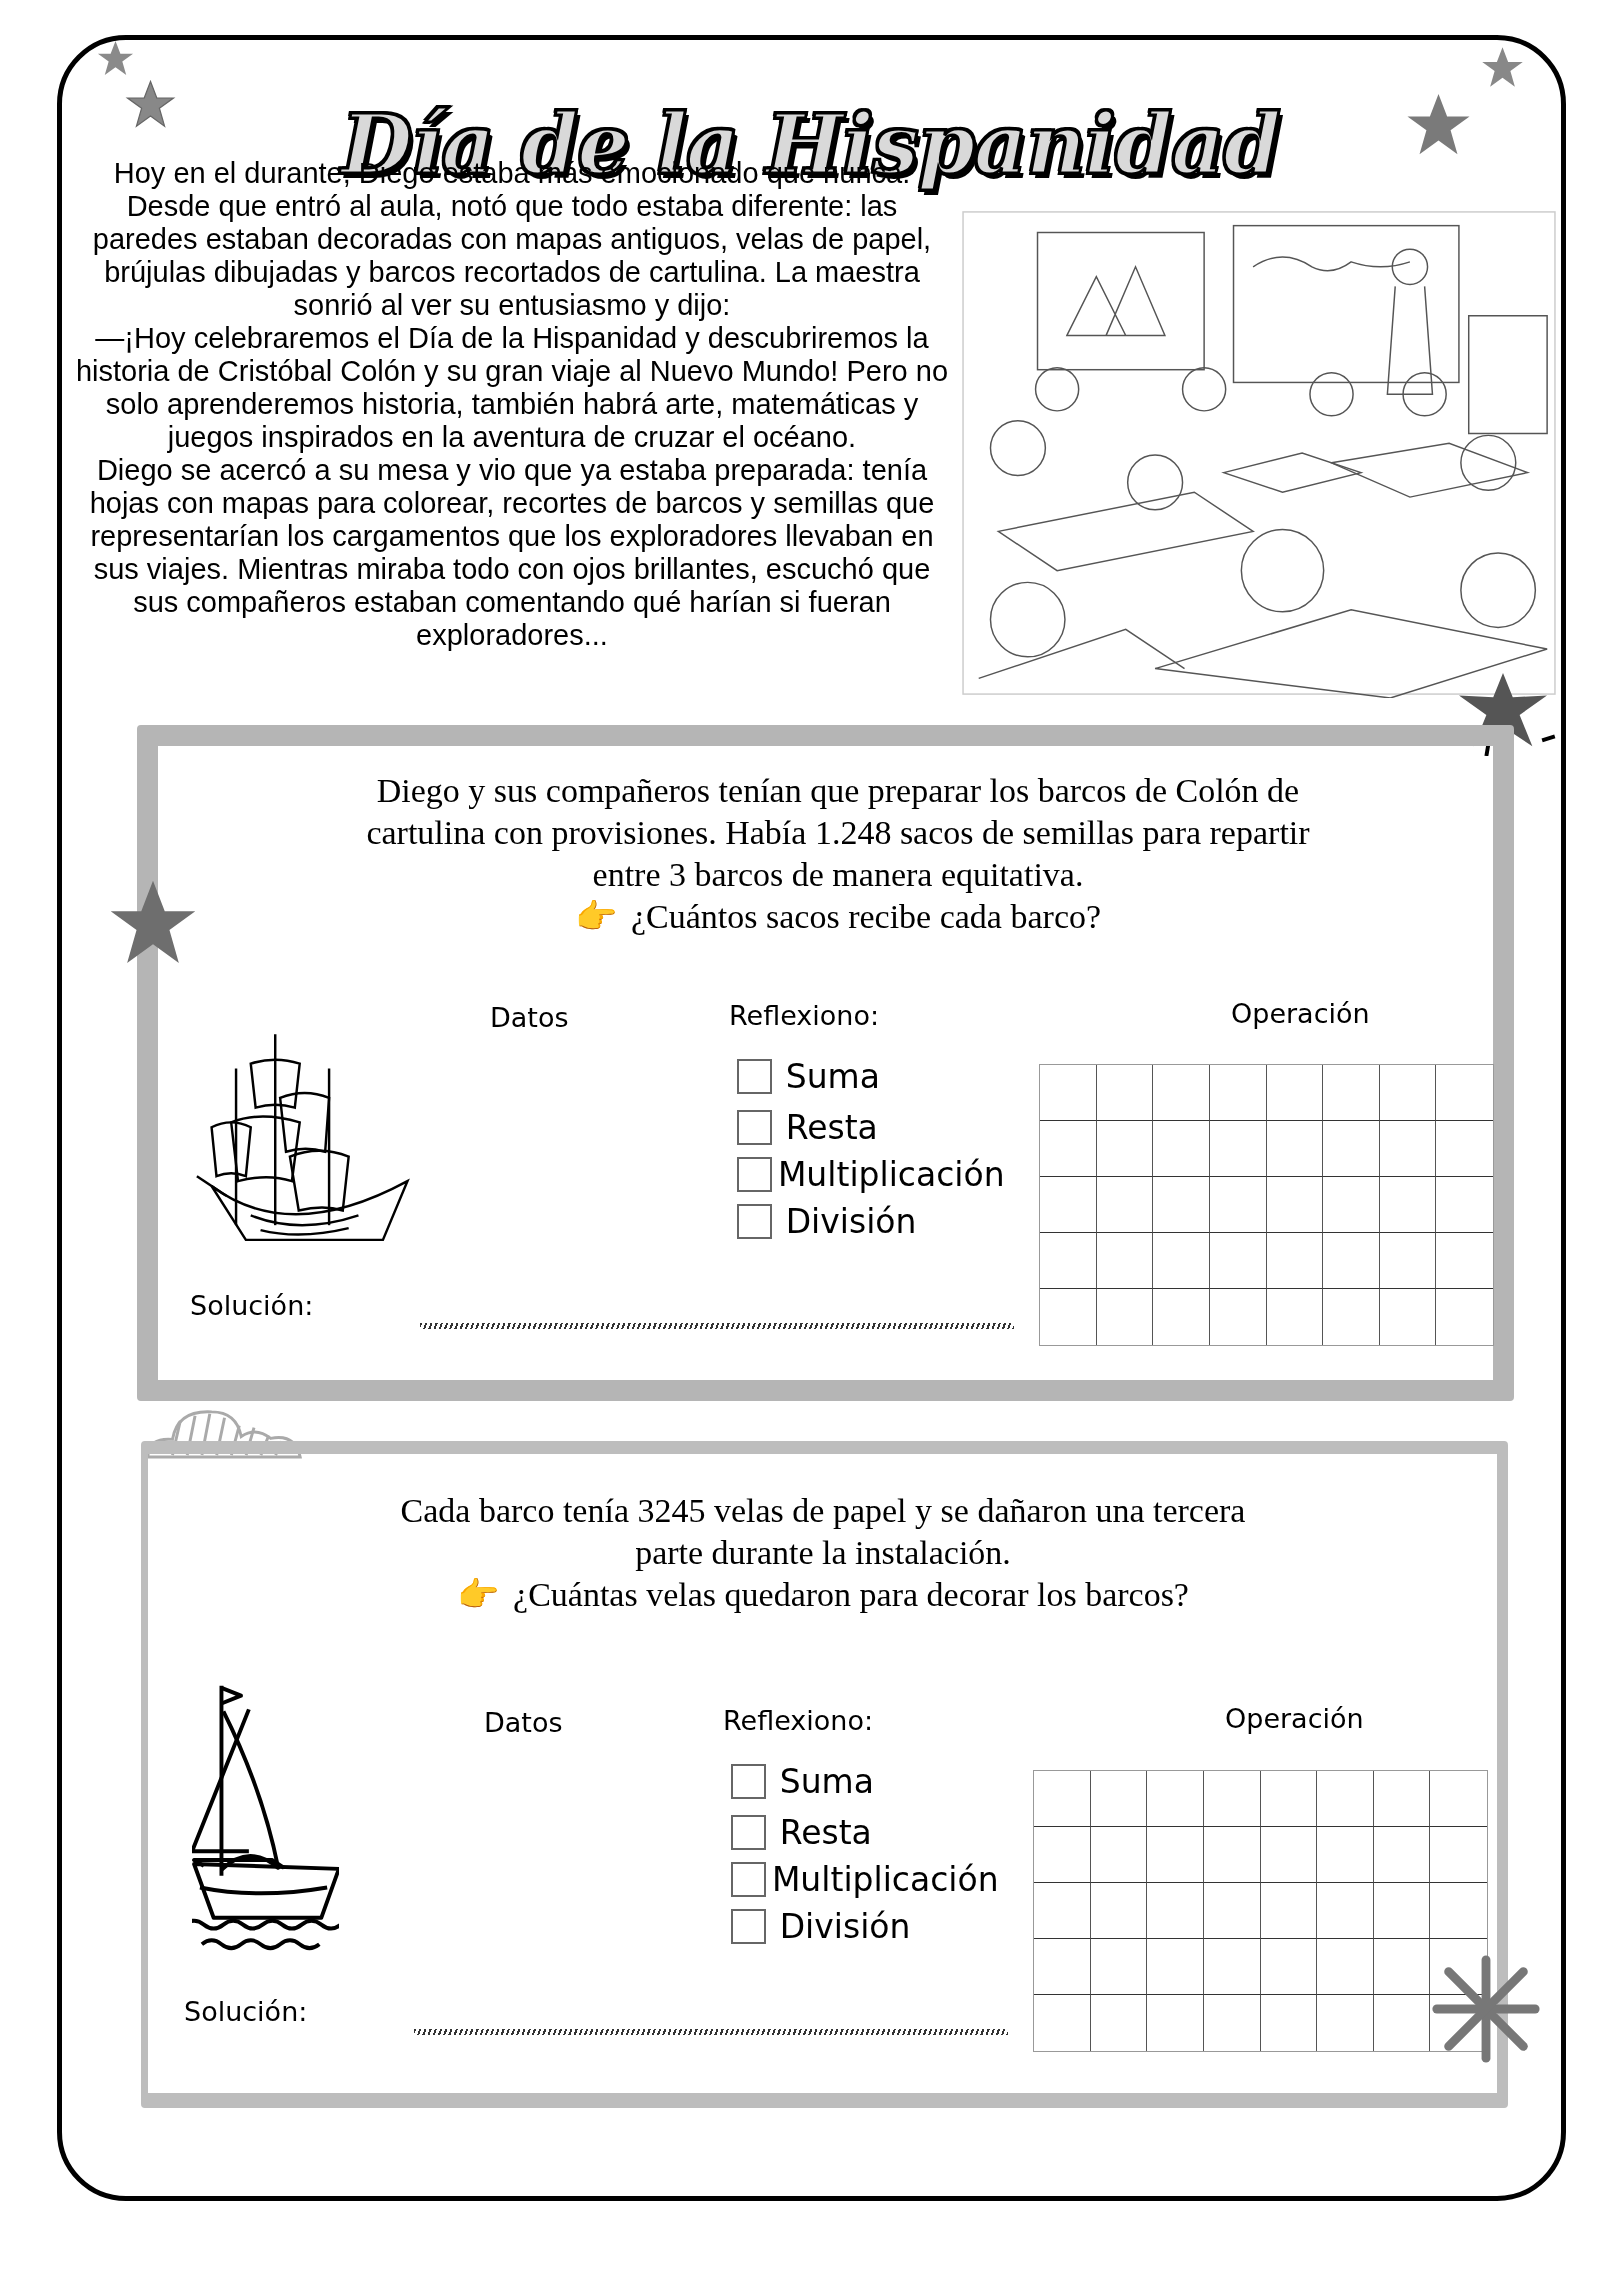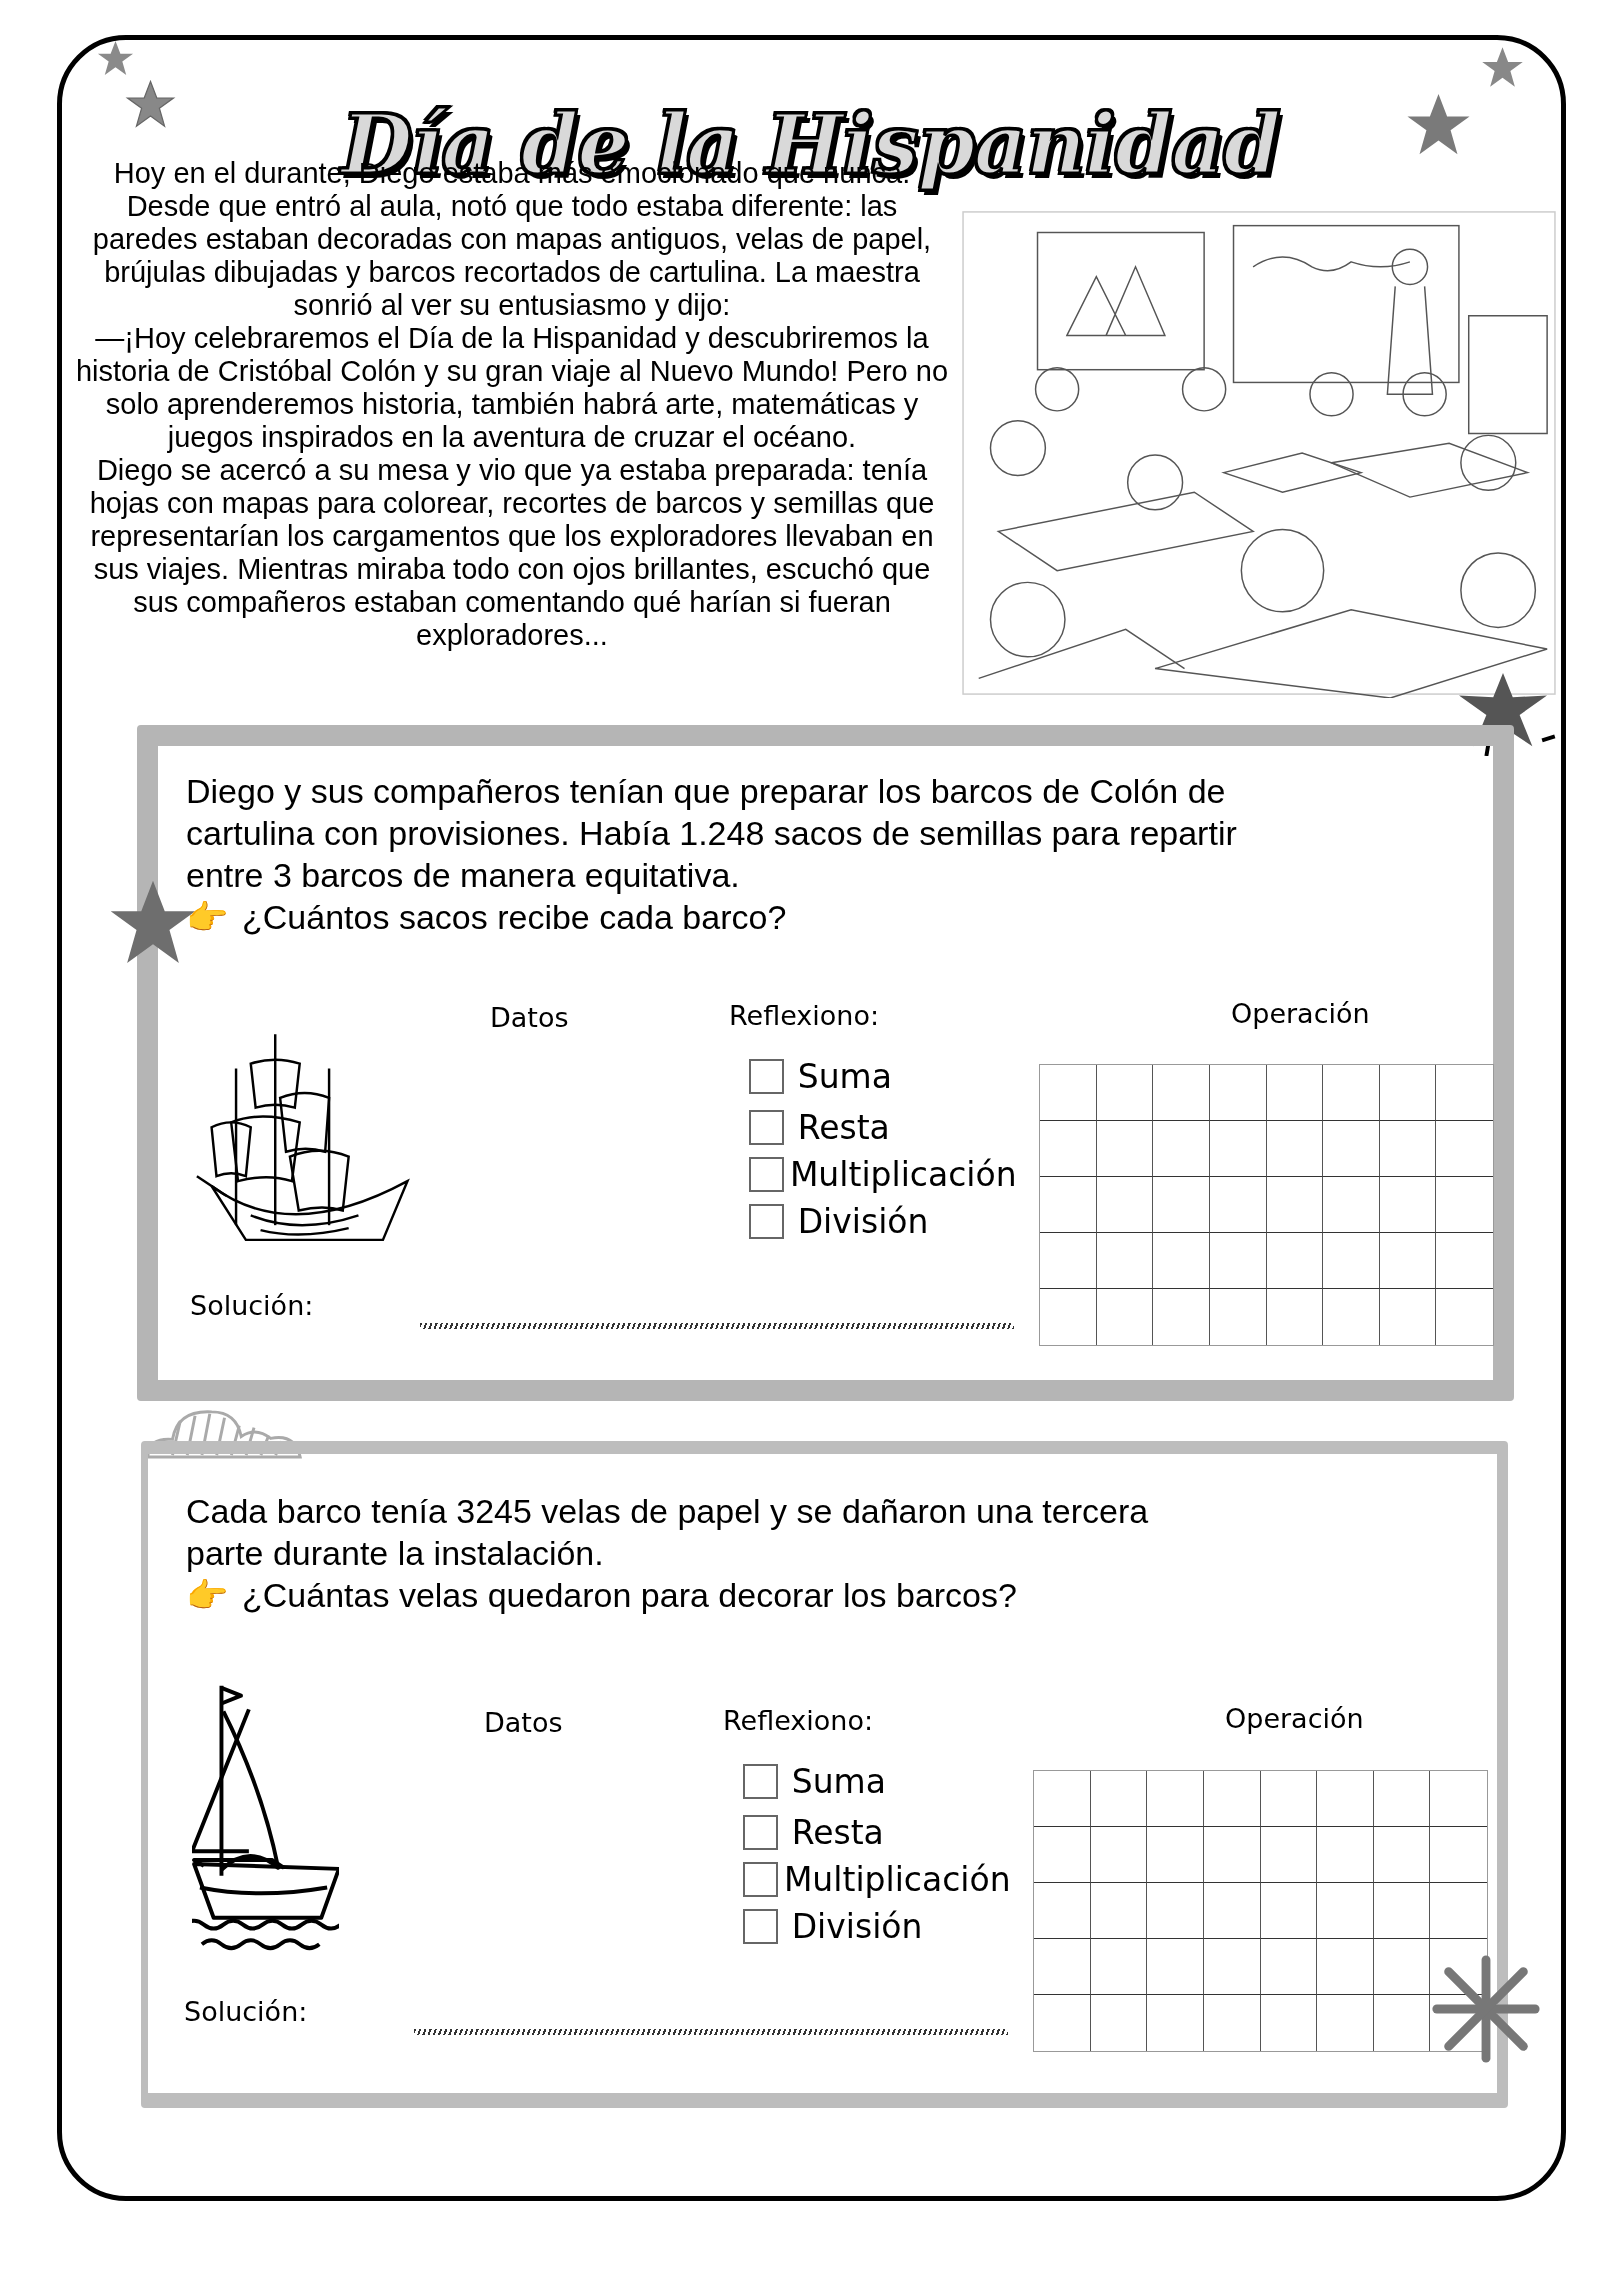--- a/index.html
+++ b/index.html
@@ -7,26 +7,26 @@
   .page-frame{position:absolute;left:57px;top:35px;width:1509px;height:2166px;border:5.9px solid #000;border-radius:69px;box-sizing:border-box;}
   .title{position:absolute;left:0;width:1621px;top:41px;text-align:center;font-family:"DejaVu Serif","Liberation Serif",serif;font-style:italic;font-weight:bold;font-size:82px;color:#d9d9d9;
     -webkit-text-stroke:2.9px #000;text-shadow:3.9px 4.9px 0 #000, -2px -2px 0 #000, 2px -2px 0 #000, -2px 2px 0 #000;letter-spacing:-1px;}
   .story{position:absolute;left:71px;top:157px;width:882px;text-align:center;font-family:"Liberation Sans",sans-serif;font-size:29px;line-height:33px;}
   .story p{margin:0;}
   .illustration{position:absolute;left:959px;top:208px;width:600px;height:490px;background:#fff;}
   .star{position:absolute;}
   .problem-frame{position:absolute;box-sizing:border-box;border:21.6px solid #b3b3b3;border-radius:3.9px;}
   .problem-frame.p1{left:137px;top:725px;width:1377px;height:676px;border-color:#b5b5b5;}
   .problem-frame.p2{left:141px;top:1441px;width:1367px;height:667px;border-width:13.7px 11.8px 15.7px 7.8px;border-color:#bdbdbd;}
-  .q-text{position:absolute;text-align:left;font-family:Liberation Sans, sans-serif;font-size:34px;line-height:42px;}
+  .q-text{position:absolute;text-align:center;font-family:Liberation Serif, serif;font-size:34px;line-height:42px;}
   .q-text .line{display:block;}
   .pointer{display:inline-block;color:#f2c94c;margin-right:13.7px;}
   .label{position:absolute;font-family:"DejaVu Sans",sans-serif;font-size:27px;}
   .checklist{position:absolute;font-family:"DejaVu Sans",sans-serif;font-size:33px;}
-  .check-row{position:absolute;left:12px;white-space:nowrap;display:flex;align-items:center;}
+  .check-row{position:absolute;left:0;white-space:nowrap;display:flex;align-items:center;}
   .checkbox{width:35px;height:35px;border:2px solid #666;box-sizing:border-box;margin-right:13.7px;background:#fff;}
   .grid{position:absolute;display:grid;grid-template-columns:repeat(8,1fr);grid-template-rows:repeat(5,1fr);border:1.5px solid #999;box-sizing:border-box;}
   .grid .cell{border-right:1.5px solid #555;border-bottom:1.5px solid #333;box-sizing:border-box;}
   .grid .cell:nth-child(8n){border-right:none;}
   .grid .cell:nth-last-child(-n+8){border-bottom:none;}
   .solution-line{position:absolute;height:5.9px;background:repeating-linear-gradient(110deg,#333 0 2px,#fff 2px 4.9px);}
 </style>
 </head>
 <body>
 

